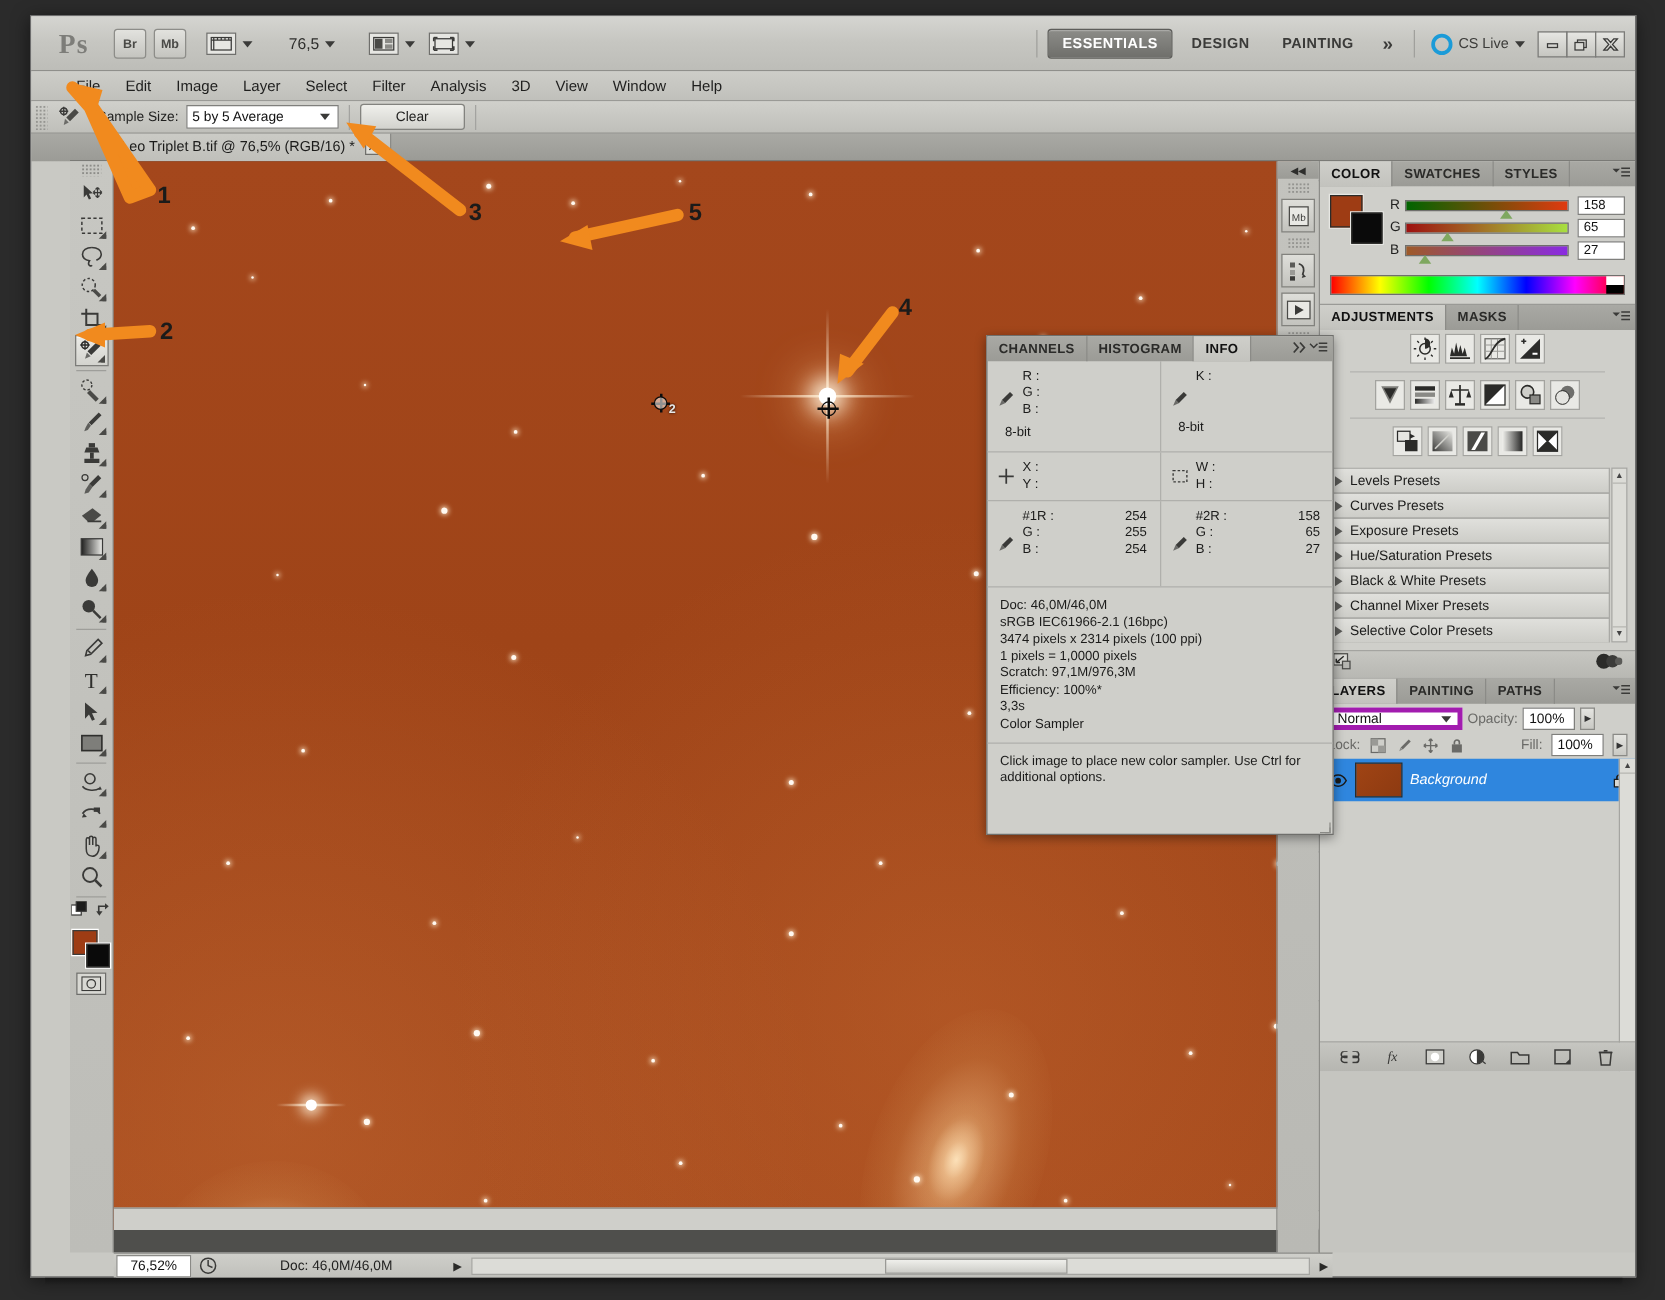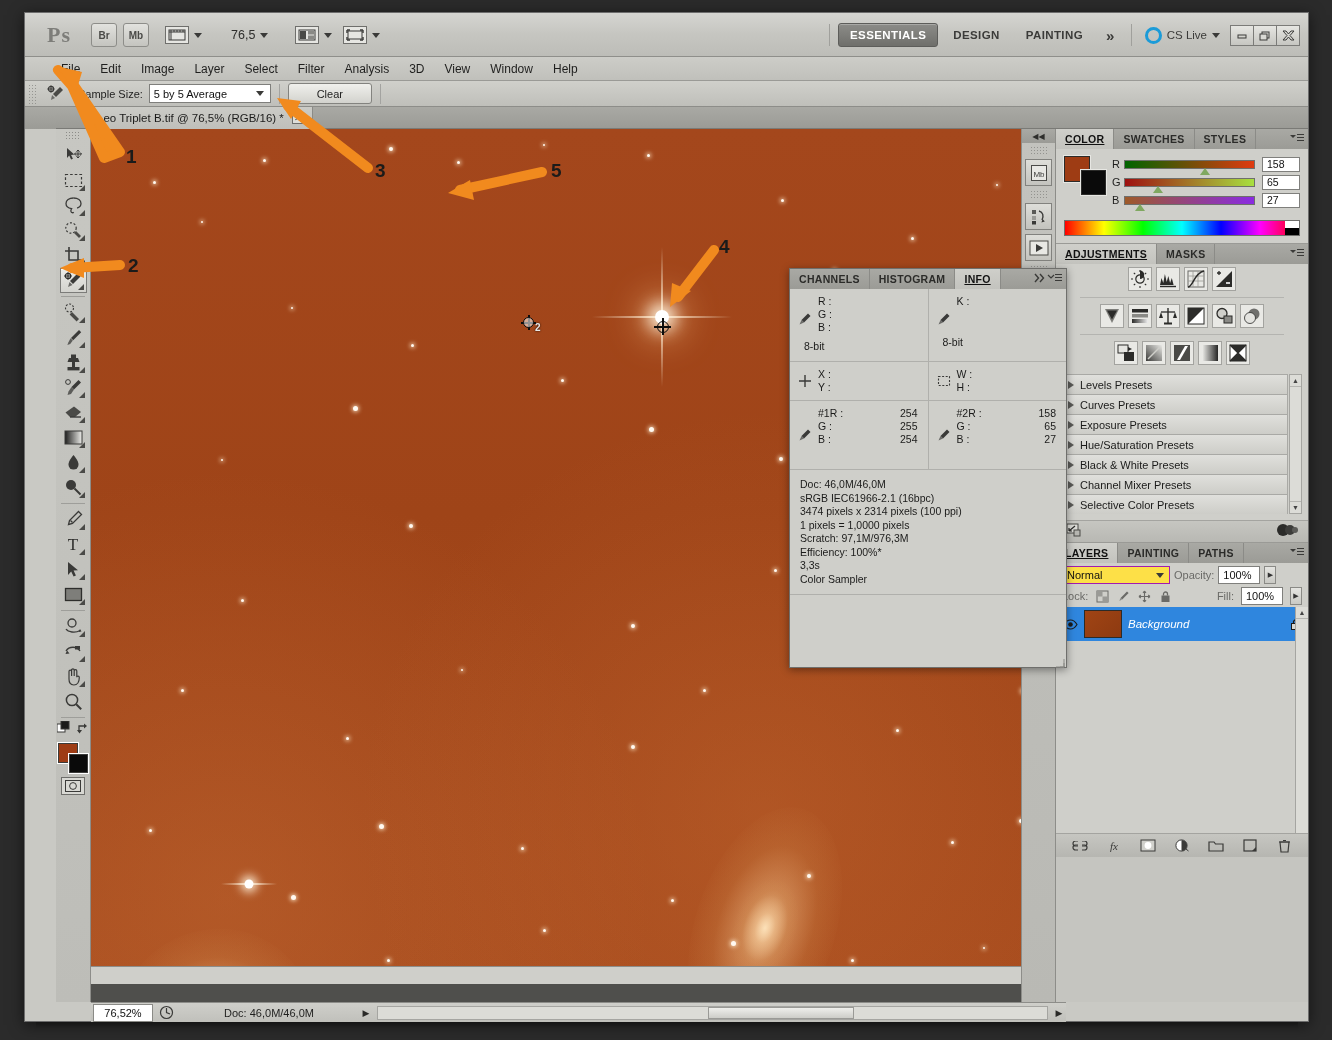--- a/index.html
+++ b/index.html
@@ -260,21 +260,21 @@
   }
   .ptabs {
     height:20px; background: linear-gradient(to bottom,#a9a9a4,#9b9b96);
     display:flex; align-items:stretch; position:relative;
   }
   .ptab {
     padding:0 9px; display:flex;align-items:center;
     font-size:10.5px; font-weight:bold; color:#2b2b29; letter-spacing:.3px;
     border-right:1px solid #8b8b87;
   }
-  .ptab.active { background: linear-gradient(to bottom,#cfcfca,#c3c3be); color:#111;text-decoration:underline; }
+  .ptab.active { background: linear-gradient(to bottom,#cfcfca,#c3c3be); color:#111; }
   .pmenu { position:absolute; right:4px; top:4px; display:flex;align-items:center;gap:3px;color:#333;font-size:10px;}
   .pbody { background:#cfcfca; border-bottom:1px solid #9a9a96; }
 
   
   .color-body{padding:7px 8px 6px;display:flex;}
   .cswatch{position:relative;width:42px;height:40px;flex:0 0 42px;}
   .cs-fg{position:absolute;left:0;top:0;width:26px;height:26px;background:#9e3c14;border:1px solid #2b2b29;box-shadow:0 0 0 1px #e7e7e3;}
   .cs-bg{position:absolute;left:17px;top:14px;width:25px;height:25px;background:#0a0a0a;border:1px solid #2b2b29;box-shadow:0 0 0 1px #e7e7e3;}
   .sliders{flex:1;padding-left:6px;}
   .srow{display:flex;align-items:center;height:16px;margin-bottom:2px;}
@@ -303,21 +303,21 @@
   .prow .tri{width:0;height:0;border-top:4.5px solid transparent;border-bottom:4.5px solid transparent;border-left:6px solid #5a5a57;}
   .prow .plabel{font-size:11px;color:#1b1b1a;}
   .pscroll{position:absolute;right:0;top:0;bottom:0;width:13px;background:#dcdcd7;border:1px solid #a5a5a1;}
   .psc-a{height:12px;display:flex;align-items:center;justify-content:center;font-size:7px;color:#444;border-bottom:1px solid #b5b5b1;}
   .psc-b{position:absolute;bottom:0;left:0;right:0;height:12px;display:flex;align-items:center;justify-content:center;font-size:7px;color:#444;border-top:1px solid #b5b5b1;}
   .adj-foot{height:22px;background:linear-gradient(to bottom,#c6c6c1,#b8b8b3);border-top:1px solid #a4a4a0;
     display:flex;align-items:center;justify-content:space-between;padding:0 10px;margin-top:6px;}
 
   
   .lay-opts{display:flex;align-items:center;height:22px;padding:2px 6px 0;gap:4px;}
-  .blend{width:108px;height:18px;background:#fde047;border:1px solid #a21caf;font-size:11px;color:#111;
+  .blend{width:108px;height:18px;background:#ffffff;border:4px solid #a21caf;font-size:11px;color:#111;
     display:flex;align-items:center;padding-left:4px;position:relative;}
   .lay-lbl{font-size:11px;color:#6a6a67;}
   .numfield{width:42px;height:18px;background:#fff;border:1px solid #7f7f7c;font-size:11px;color:#111;
     display:flex;align-items:center;padding-left:4px;}
   .spin{width:12px;height:18px;border:1px solid #8a8a86;background:linear-gradient(to bottom,#e5e5e1,#c9c9c4);
     display:flex;align-items:center;justify-content:center;font-size:7px;color:#333;}
   .lock-row{display:flex;align-items:center;height:22px;padding:0 6px;gap:7px;}
   .lock-ic{width:14px;height:14px;display:flex;align-items:center;justify-content:center;}
   .layer-row{height:34px;background:#2f86de;display:flex;align-items:center;padding:0 6px;gap:6px;}
   .eye{width:16px;height:16px;display:flex;align-items:center;justify-content:center;}
@@ -1315,20 +1315,21 @@
       <div>Doc: 46,0M/46,0M</div>
       <div>sRGB IEC61966-2.1 (16bpc)</div>
       <div>3474 pixels x 2314 pixels (100 ppi)</div>
       <div>1 pixels = 1,0000 pixels</div>
       <div>Scratch: 97,1M/976,3M</div>
       <div>Efficiency: 100%*</div>
       <div>3,3s</div>
       <div>Color Sampler</div>
     </div>
 
+    <div class="info-hint">Click image to place new color sampler.  Use Ctrl for additional options.</div>
 
     <div class="info-resize">
       <svg width="12" height="12" viewBox="0 0 12 12">
             <path d="M11 3v8H3" fill="none" stroke="#8a8a86"></path>
             <path d="M11 7v4H7M11 10v1h-1" fill="none" stroke="#8a8a86"></path>
           </svg>
     </div>
   </div>
 
 </div>

